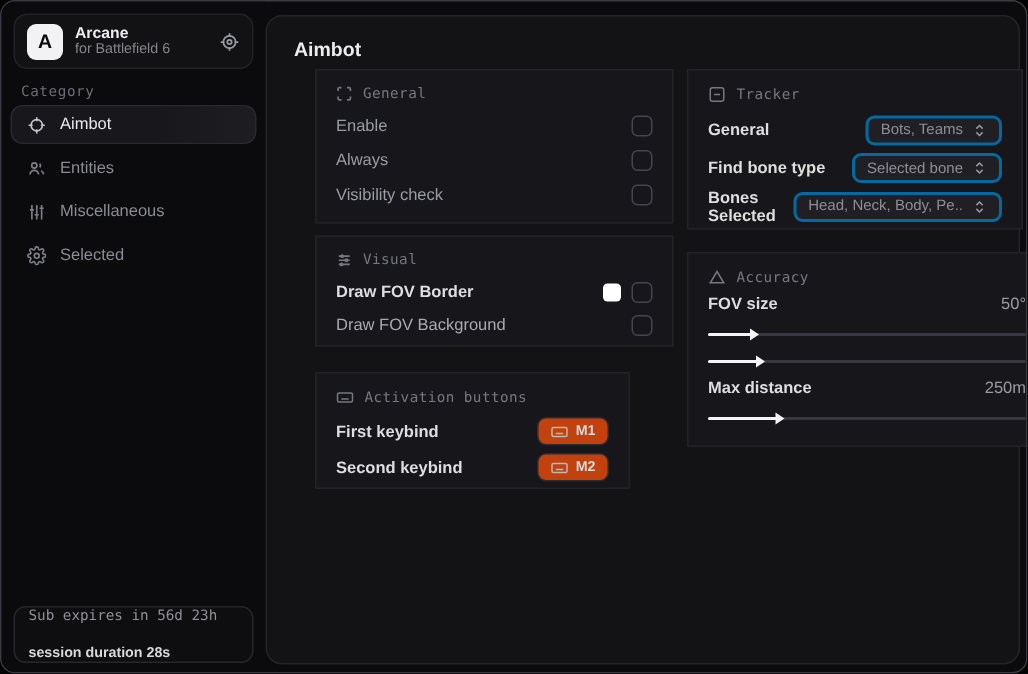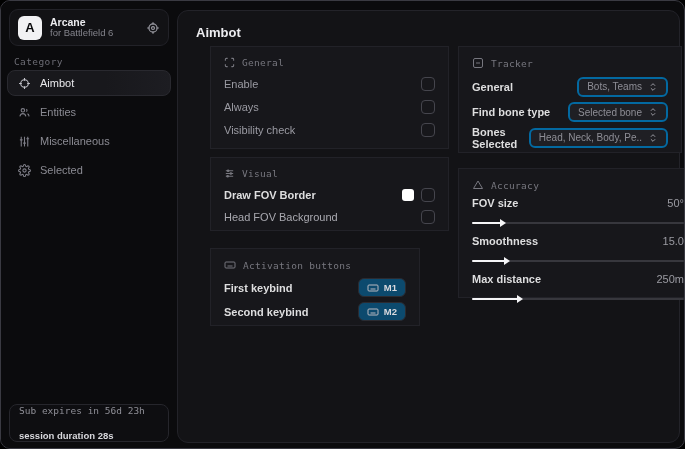--- a/index.html
+++ b/index.html
@@ -65,21 +65,21 @@
   .lbl-dim{ font-size:11px; color:#9b9ba3; }
   .lbl-bright{ font-size:11px; color:#dededf; font-weight:bold; }
   .lbl-mid{ font-size:11px; color:#a9a9b0; }
 
   .checkbox{ width:14px; height:14px; border:1.5px solid #45454d; border-radius:4px;
     background:transparent; cursor:pointer; }
   .ctrl-group{ display:flex; align-items:center; gap:7px; }
   .swatch{ width:12px; height:12px; background:#ffffff; border-radius:3px; cursor:pointer; }
 
   .keybtn{ display:inline-flex; align-items:center; gap:5px; height:19px; padding:0 8px;
-    background:#0c4a6e; border:1px solid #2b2b31; border-radius:6px; cursor:pointer;
+    background:#c2410c; border:1px solid #2b2b31; border-radius:6px; cursor:pointer;
     color:#d9d9de; font-size:9.5px; font-weight:bold; }
   .keybtn .kicon{ display:flex; color:#b9b9c0; }
 
   .dropdown{ display:inline-flex; align-items:center; gap:6px; height:20px; padding:0 8px;
     background:#1f1f24; border:2px solid #0369a1; border-radius:6px; cursor:pointer;
     color:#8e8e96; font-size:10px; max-width:158px; }
   .dropdown .dtext{ white-space:nowrap; overflow:hidden; text-overflow:ellipsis; }
   .dropdown .dicon{ display:flex; color:#9a9aa2; flex:none; }
 
   
@@ -218,21 +218,21 @@
         <span>Visual</span>
       </div>
       <div class="row">
         <span class="lbl-bright">Draw FOV Border</span>
         <span class="ctrl-group">
           <span class="swatch"></span>
           <span class="checkbox"></span>
         </span>
       </div>
       <div class="row">
-        <span class="lbl-mid">Head FOV Background</span>
+        <span class="lbl-mid">Draw FOV Background</span>
         <span class="checkbox"></span>
       </div>
     </div>
 
     <div class="panel p-activation">
       <div class="panel-head">
         <span class="picon">
           <svg width="12" height="12" viewBox="0 0 24 24" fill="none" stroke="currentColor" stroke-width="2">
             <rect x="2" y="6" width="20" height="12" rx="2"></rect>
             <line x1="6" y1="10" x2="6" y2="10.01"></line>
@@ -334,24 +334,20 @@
           <span class="acc-val">50°</span>
         </div>
         <div class="slider">
           <div class="track"></div>
           <div class="fill" style="width: 14%;"></div>
           <div class="thumb" style="left: 14%;"></div>
         </div>
       </div>
 
       <div class="acc-row">
-        <div class="acc-top">
-          <span class="lbl-bright">Smoothness</span>
-          <span class="acc-val">15.0</span>
-        </div>
         <div class="slider">
           <div class="track"></div>
           <div class="fill" style="width: 16%;"></div>
           <div class="thumb" style="left: 16%;"></div>
         </div>
       </div>
 
       <div class="acc-row">
         <div class="acc-top">
           <span class="lbl-bright">Max distance</span>

